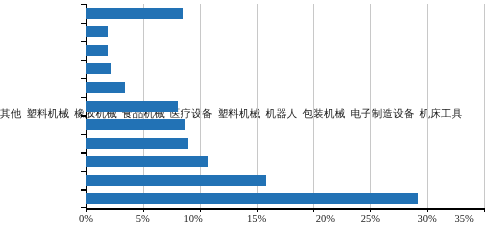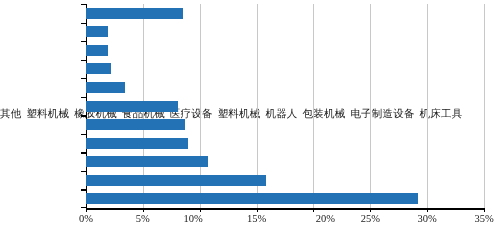--- a/index.html
+++ b/index.html
@@ -236,16 +236,16 @@
       <div class="value-tick-label" style="left: 193px;">10%</div>
       <div class="axis-tick" style="left: 256.571px;"></div>
       <div class="value-tick-label" style="left: 256.571px;">15%</div>
       <div class="axis-tick" style="left: 313.429px;"></div>
       <div class="value-tick-label" style="left: 313.429px; margin-left: 12px;">20%</div>
       <div class="axis-tick" style="left: 370.286px;"></div>
       <div class="value-tick-label" style="left: 370.286px;">25%</div>
       <div class="axis-tick" style="left: 427.143px;"></div>
       <div class="value-tick-label" style="left: 427.143px;">30%</div>
       <div class="axis-tick" style="left: 484px;"></div>
-      <div class="value-tick-label" style="left: 484px;">35%</div>
+      <div class="value-tick-label" style="left: 464px;">35%</div>
     </div>
 
 </div>
 
 </body></html>

